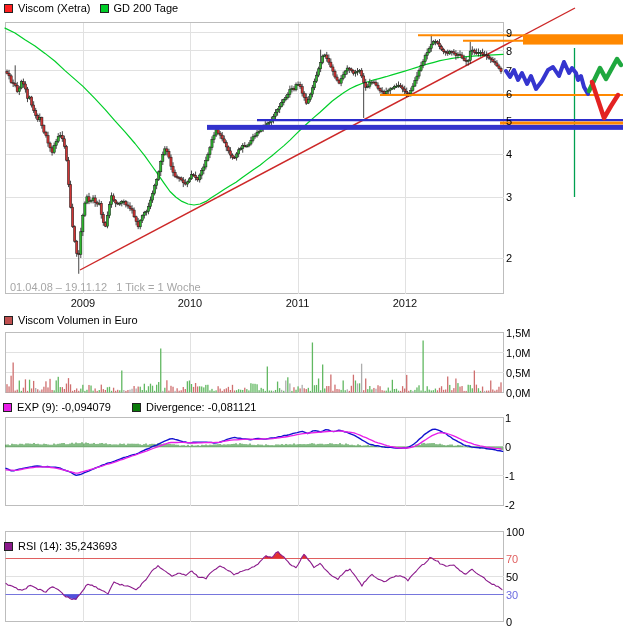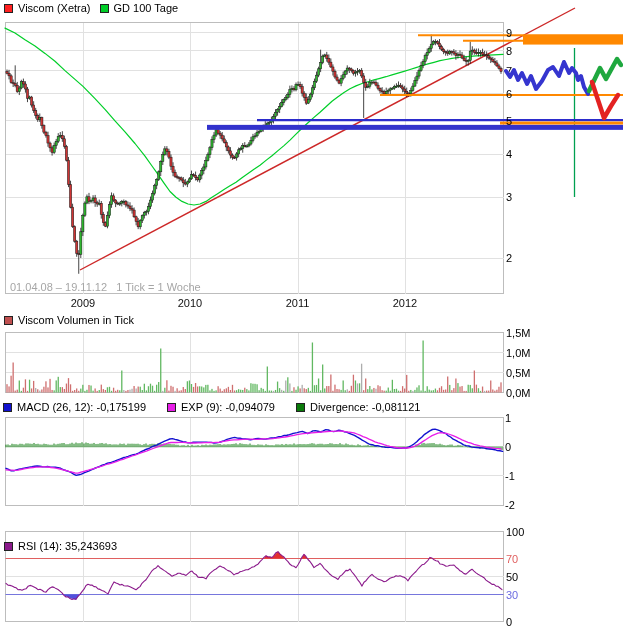--- a/index.html
+++ b/index.html
@@ -1116,39 +1116,35 @@
       </g>
     </svg>
 
   <div class="legend" style="left:4px;top:2px">
     <span class="item" style="margin-right:9px">
       <i class="sw" style="background: rgb(255, 32, 32);"></i>
       <span>Viscom (Xetra)</span>
     </span>
     <span class="item">
       <i class="sw" style="background: rgb(0, 206, 40);"></i>
-      <span>GD 100 Tage</span>
+      <span>GD 200 Tage</span>
     </span>
   </div>
 
   <div class="footer">01.04.08 – 19.11.12   1 Tick = 1 Woche</div>
 
 
   <div class="legend" style="left:4px;top:314px">
     <span class="item">
       <i class="sw" style="background: rgb(192, 80, 80);"></i>
-      <span>Viscom Volumen in Tick</span>
+      <span>Viscom Volumen in Euro</span>
     </span>
   </div>
 
   <div class="legend" style="left:3px;top:401px">
-    <span class="item" style="margin-right:21px">
-      <i class="sw" style="background: rgb(18, 18, 207);"></i>
-      <span>MACD (26, 12): -0,175199</span>
-    </span>
     <span class="item" style="margin-right:21px">
       <i class="sw" style="background: rgb(232, 30, 232);"></i>
       <span>EXP (9): -0,094079</span>
     </span>
     <span class="item">
       <i class="sw" style="background: rgb(10, 122, 10);"></i>
       <span>Divergence: -0,081121</span>
     </span>
   </div>
 

